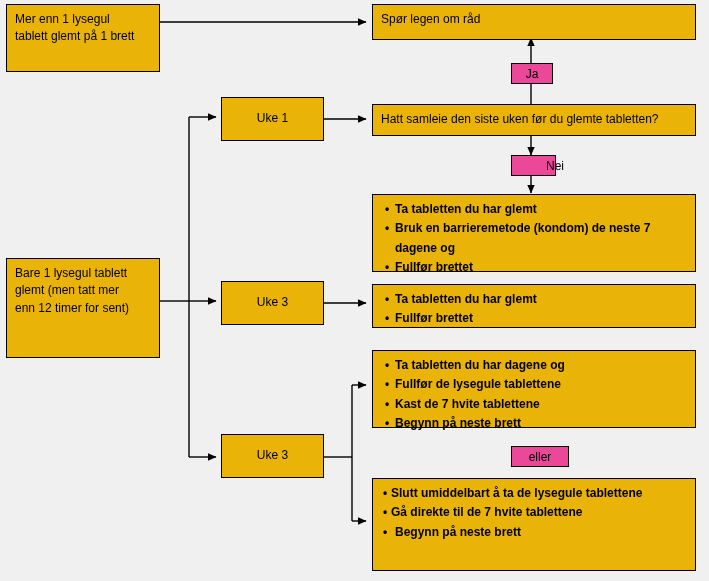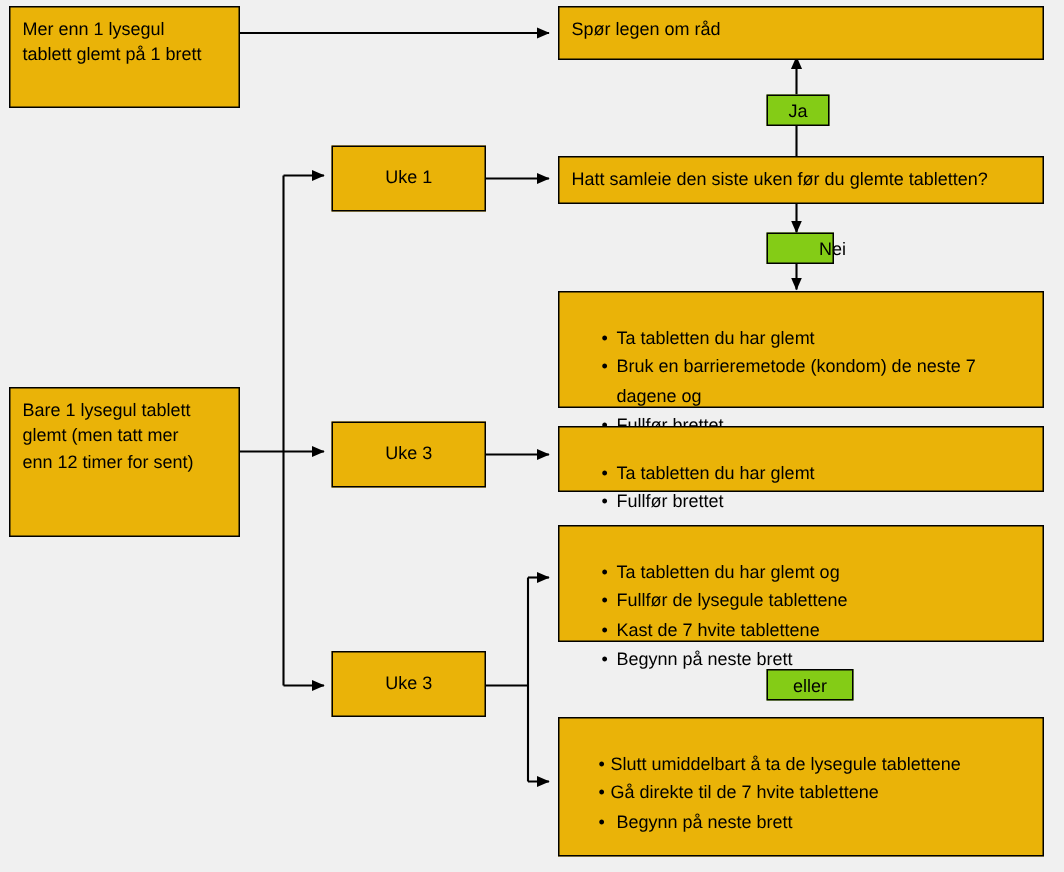--- a/index.html
+++ b/index.html
@@ -33,32 +33,33 @@
     padding: 6px 8px;
   }
   .center {
     display: flex;
     align-items: center;
     justify-content: center;
     text-align: right;
   }
   .label-box {
     position: absolute;
-    background: #84cc16;
+    background: #ec4899;
     border: 1px solid #000000;
     box-sizing: border-box;
     display: flex;
     align-items: center;
     justify-content: center;
     font-size: 12px;
   }
   ul.bullets {
-    margin: 16px;
+    margin: 0;
     padding: 0 0 0 14px;
     list-style: none;
+    font-weight: bold;
   }
   ul.bullets li {
     position: relative;
     margin: 0 0 2px 0;
     padding-left: 0;
   }
   ul.bullets li::before {
     content: "\2022";
     position: absolute;
     left: -10px;
@@ -164,21 +165,21 @@
 
   <div class="box pad" style="left:372px; top:284px; width:324px; height:44px;">
     <ul class="bullets">
       <li>Ta tabletten du har glemt</li>
       <li>Fullfør brettet</li>
     </ul>
   </div>
 
   <div class="box pad" style="left:372px; top:350px; width:324px; height:78px;">
     <ul class="bullets">
-      <li>Ta tabletten du har glemt og</li>
+      <li>Ta tabletten du har dagene og</li>
       <li>Fullfør de lysegule tablettene</li>
       <li>Kast de 7 hvite tablettene</li>
       <li>Begynn på neste brett</li>
     </ul>
   </div>
 
   <div class="label-box" style="left:511px; top:446px; width:58px; height:21px;">
     <span>eller</span>
   </div>
 

